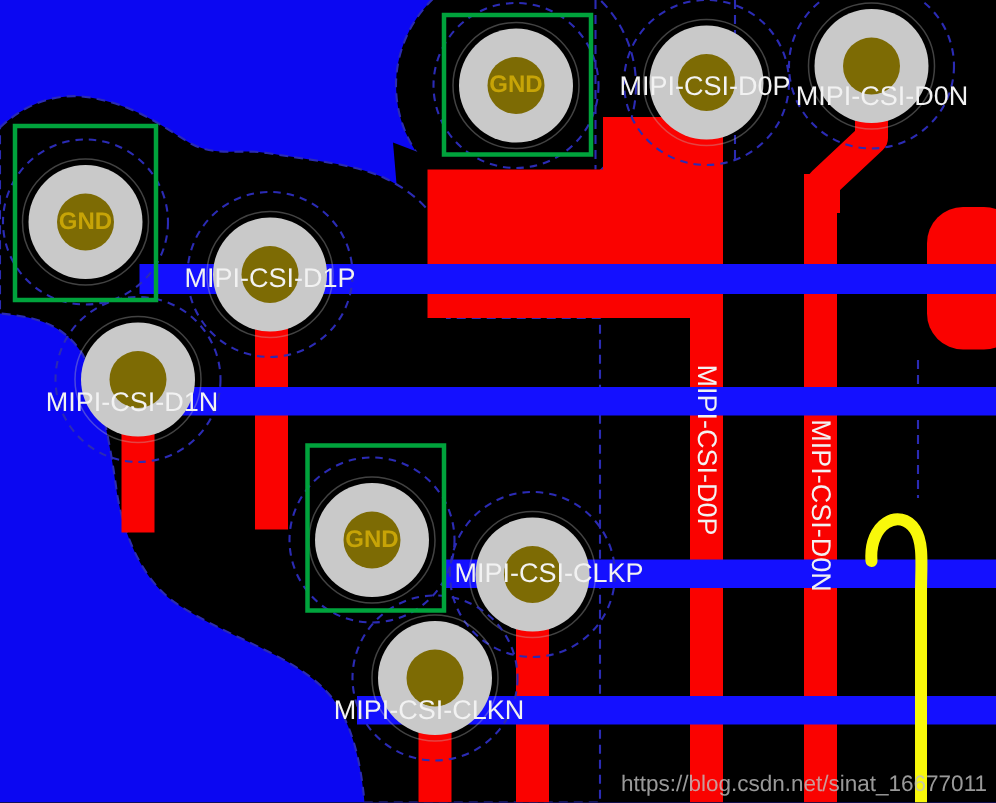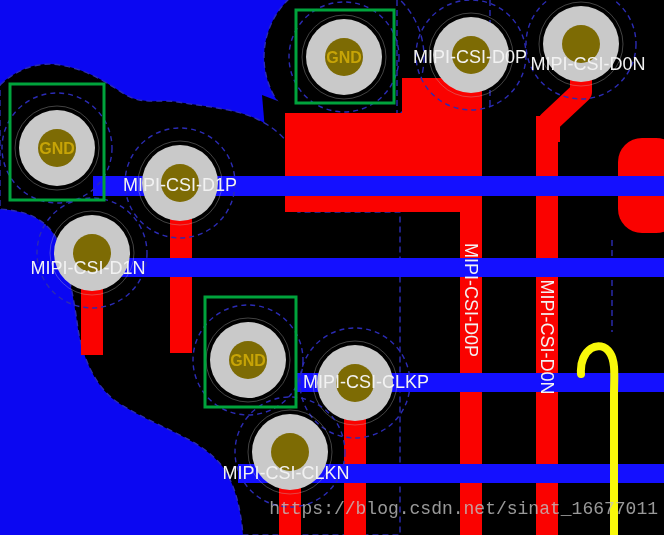--- a/index.html
+++ b/index.html
@@ -14,22 +14,22 @@
   g[data-name="bottom-layer-blue-traces"] rect{fill:var(--trace_blue);}
   .pad-clearance{fill:none;stroke:var(--outline_blue);stroke-dasharray:5 4;stroke-width:1.4;}
   .pad-outline{fill:none;stroke:#bdbdbd;stroke-width:1;opacity:.35;}
   .pad-ring{fill:var(--pad_ring);}
   .pad-hole{fill:var(--pad_hole);}
   .gnd-box{fill:none;stroke:var(--highlight_green);stroke-width:3;}
   .wire{fill:none;stroke:var(--wire_yellow);stroke-width:8;stroke-linecap:round;}
   text{font-family:"Liberation Sans",sans-serif;}
   .lbl-net,.lbl-net-vertical{fill:var(--net_text);font-size:18px;}
   .lbl-gnd{fill:var(--gnd_text);font-size:16px;font-weight:bold;}
-  .watermark{position:absolute;right:6px;bottom:16px;font-size:18px;
-             font-family:Liberation Mono, monospace;color:var(--watermark_gray);opacity:.8;}
+  .watermark{position:absolute;right:6px;bottom:4px;font-size:15px;
+             font-family:Liberation Sans, sans-serif;color:var(--watermark_gray);opacity:.8;}
 </style>
 </head>
 <body>
 
 <div class="board" data-name="pcb-layout-view">
   <svg viewBox="0 0 664 535" width="664" height="535" data-name="pcb-board-canvas">
 
     <rect class="bg" x="0" y="0" width="664" height="535" data-name="board-background"></rect>
 
     <g data-name="ground-plane-regions">

